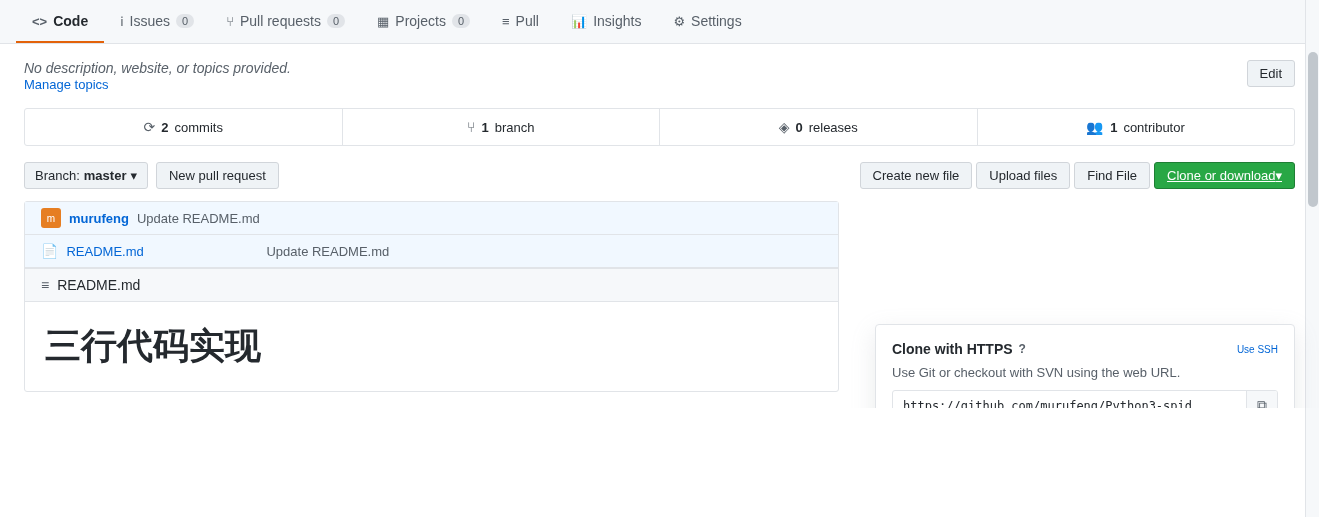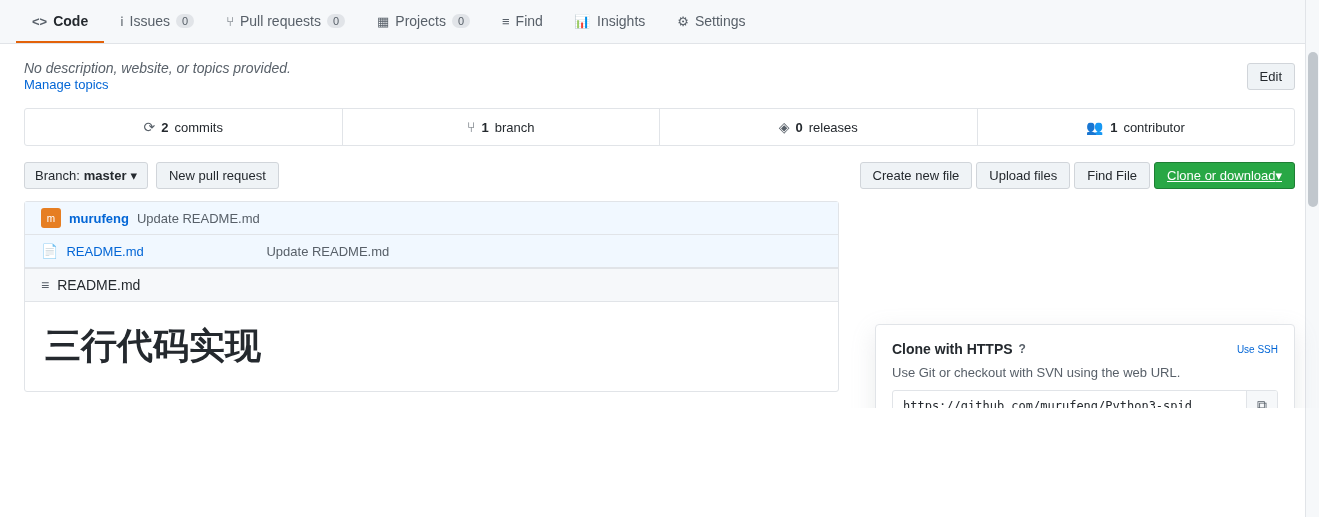--- a/index.html
+++ b/index.html
@@ -39,21 +39,21 @@
       color: #586069;
     }
 
     
     .main-content { padding: 16px 24px; position: relative; }
 
     
     .description-area {
       display: flex;
       justify-content: space-between;
-      align-items: center;
+      align-items: flex-start;
       margin-bottom: 12px;
     }
     .description-text {
       font-style: italic;
       color: #586069;
       font-size: 14px;
     }
     .edit-btn {
       border: 1px solid #d1d5da;
       background: #eff3f6;
@@ -314,21 +314,21 @@
     <span>Pull requests</span>
     <span class="badge">0</span>
   </div>
   <div class="tab-item">
     <span class="tab-icon">▦</span>
     <span>Projects</span>
     <span class="badge">0</span>
   </div>
   <div class="tab-item">
     <span class="tab-icon">≡</span>
-    <span>Find</span>
+    <span>Pull</span>
   </div>
   <div class="tab-item">
     <span class="tab-icon">📊</span>
     <span>Insights</span>
   </div>
   <div class="tab-item">
     <span class="tab-icon">⚙</span>
     <span>Settings</span>
   </div>
 </div>

